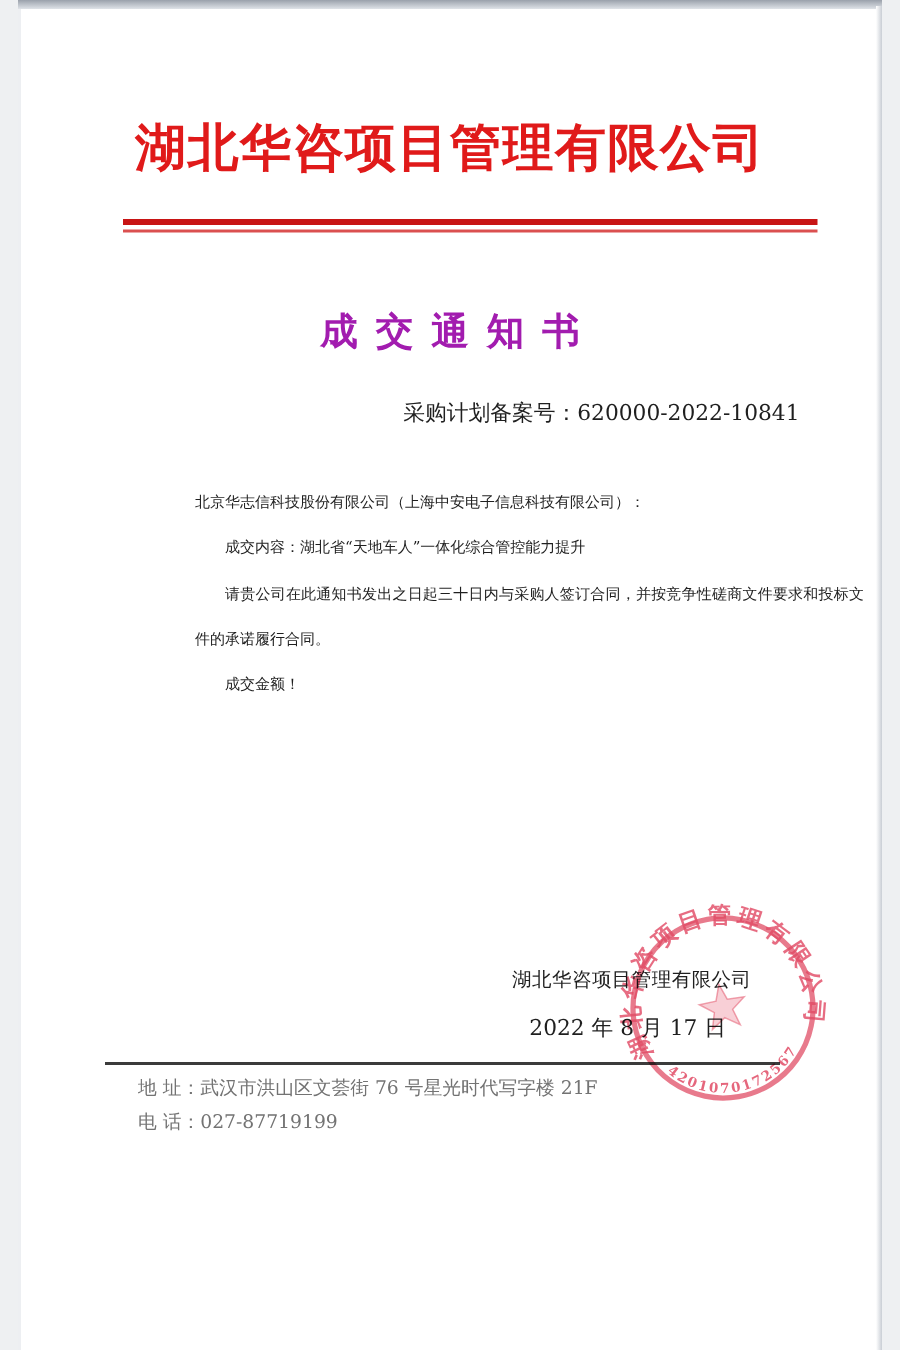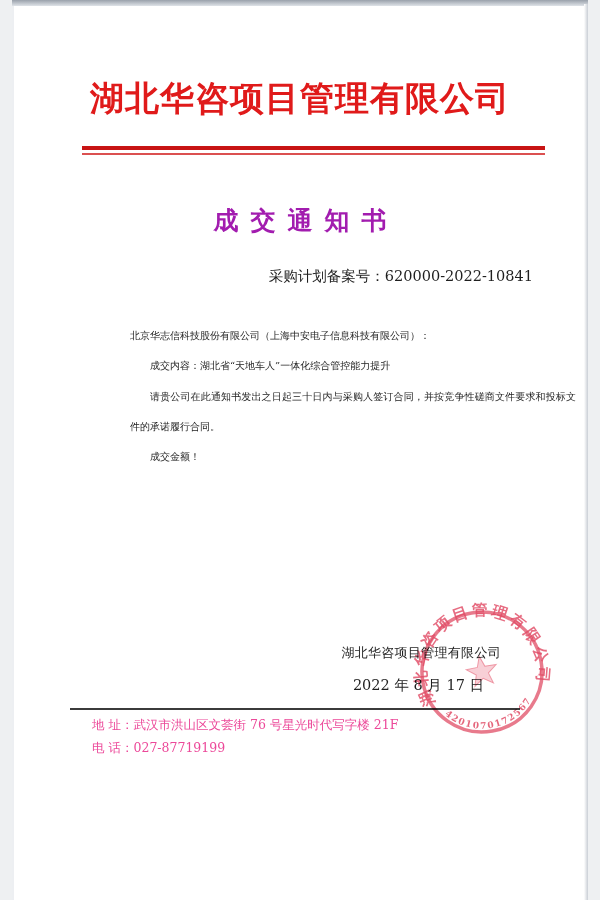--- a/index.html
+++ b/index.html
@@ -39,21 +39,21 @@
   .p-addressee{margin-bottom:4px;}
   .p-contract{margin-top:4px;}
   .p-closing{margin-top:3px;}
 
   .sign-company{position:absolute;top:644px;right:87px;font-size:13px;
     letter-spacing:.3px;white-space:nowrap;}
   .sign-date{position:absolute;top:676px;right:104px;font-size:14.5px;white-space:nowrap;}
 
   .footer-divider{position:absolute;top:708px;left:58px;width:450px;height:2px;background:#3b3b3b;}
   .footer{position:absolute;top:713px;left:80px;font-size:12.5px;line-height:23px;
-    color:#ec4899;white-space:nowrap;}
+    color:#737373;white-space:nowrap;}
 
   .seal{position:absolute;left:400px;top:602px;width:140px;height:140px;
     mix-blend-mode:multiply;opacity:.92;}
   .seal text{font-family:"DejaVu Serif","Liberation Serif",serif;font-weight:bold;}
 </style>
 </head>
 <body>
 
 <div class="page">
 

